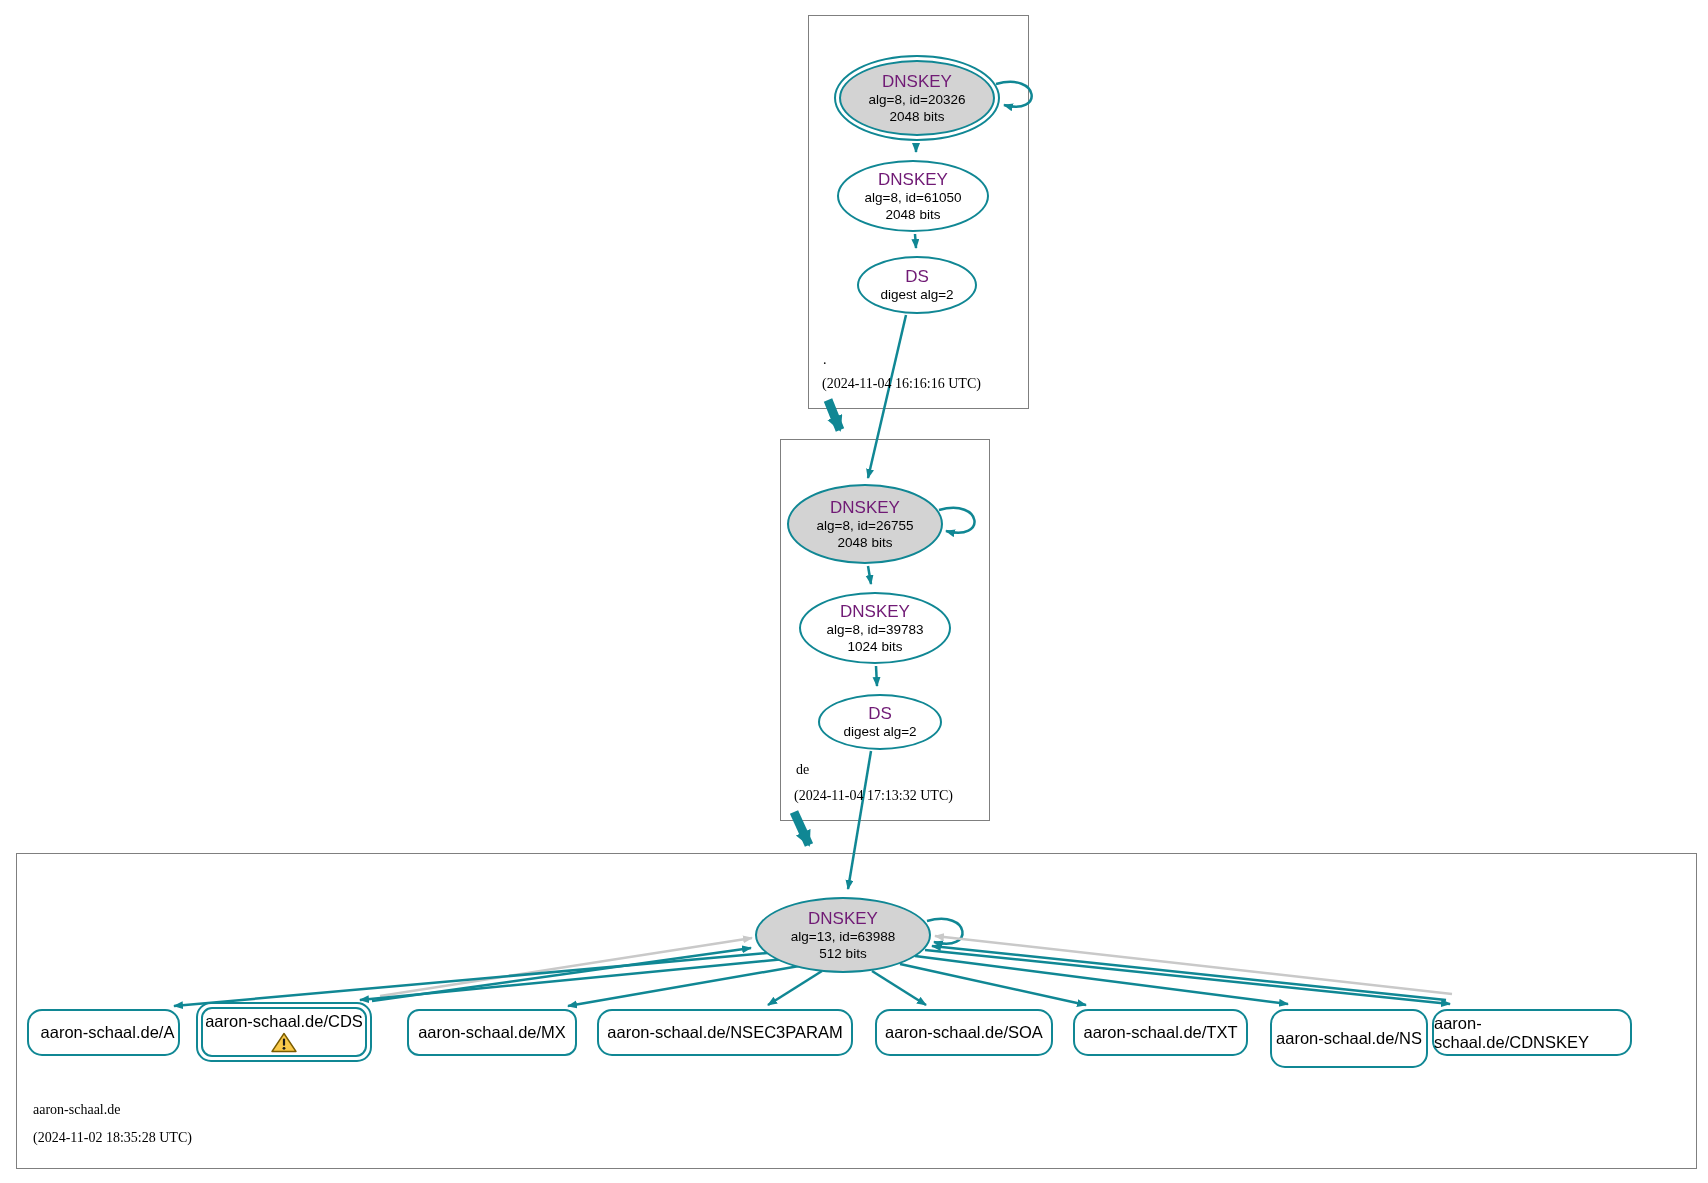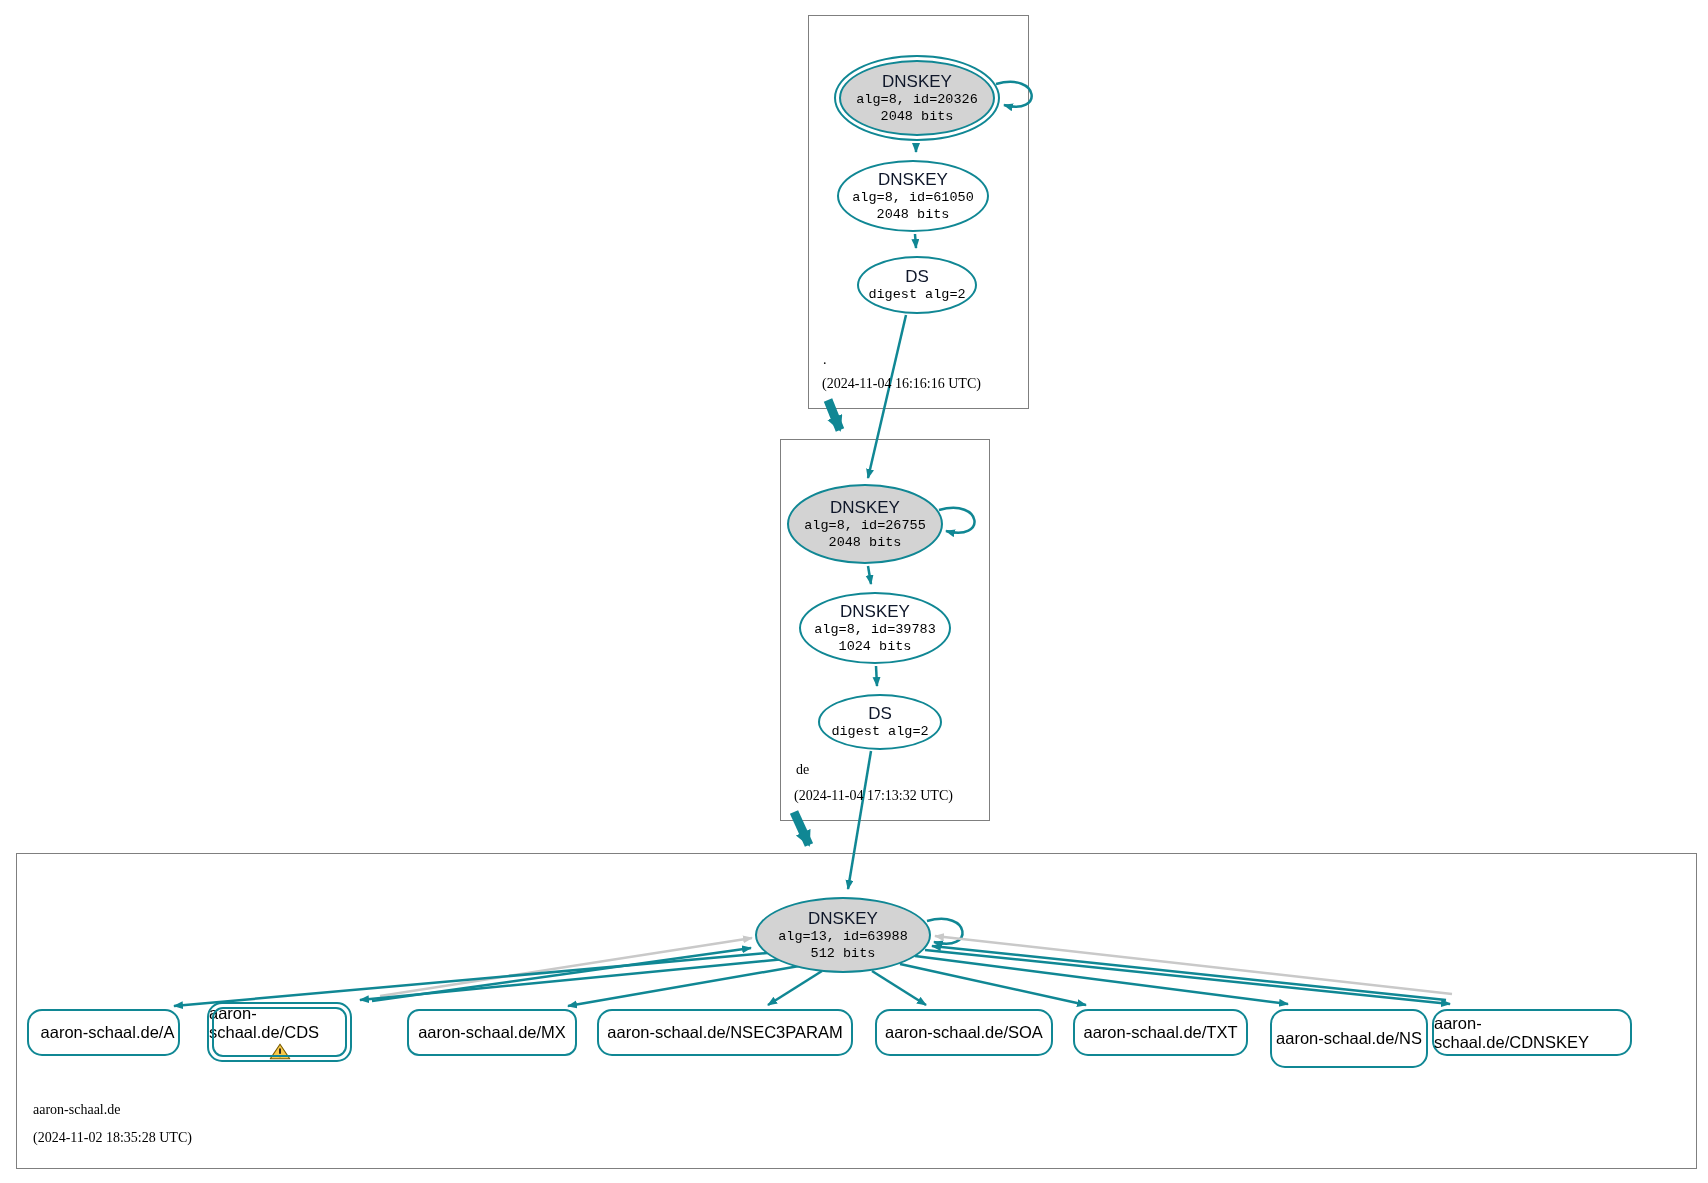--- a/index.html
+++ b/index.html
@@ -7,22 +7,22 @@
           font-family:"Liberation Serif", serif;}
   .zone{position:absolute;border:1px solid #7f7f7f;background:#ffffff;z-index:1;}
   #edges{position:absolute;left:0;top:0;z-index:2;pointer-events:none;}
   .ellipse{position:absolute;border:2.5px solid #108794;border-radius:50%;background:#ffffff;
            display:flex;flex-direction:column;align-items:center;justify-content:center;
            z-index:3;text-align:center;line-height:1.25;box-sizing:border-box;}
   .ellipse.grayfill{background:#d3d3d3;}
   .dbl-outer{position:absolute;border:2px solid #108794;border-radius:50%;background:#ffffff;z-index:3;box-sizing:border-box;}
   .dbl-inner{position:absolute;inset:3px;border:2.5px solid #108794;border-radius:50%;background:#d3d3d3;
              display:flex;flex-direction:column;align-items:center;justify-content:center;text-align:center;line-height:1.25;}
-  .node-title{font-family:"Liberation Sans", sans-serif;font-size:17px;color:#0f172a;}
-  .node-sub{font-family:Liberation Mono, monospace;font-size:13.5px;color:#000;}
+  .node-title{font-family:"Liberation Sans", sans-serif;font-size:17px;color:#701a75;}
+  .node-sub{font-family:Liberation Sans, sans-serif;font-size:13.5px;color:#000;}
   .rrset{position:absolute;border:2.5px solid #108794;border-radius:15px;background:#ffffff;
          display:flex;flex-direction:column;align-items:center;justify-content:center;z-index:3;
          font-family:"Liberation Sans", sans-serif;font-size:16.5px;color:#000;box-sizing:border-box;}
   .rrset .dbl-line{position:absolute;inset:3px;border:2px solid #108794;border-radius:11px;pointer-events:none;}
   .zlabel{position:absolute;z-index:3;font-family:"Liberation Serif", serif;font-size:14px;color:#000;}
   .warn{margin-top:1px;}
 </style>
 </head>
 <body>
 
@@ -124,21 +124,21 @@
   <div class="ellipse grayfill" style="left:755px;top:897px;width:176px;height:76px;">
     <div class="node-title">DNSKEY</div>
     <div class="node-sub">alg=13, id=63988</div>
     <div class="node-sub">512 bits</div>
   </div>
 
   <div class="rrset" style="left:27px;top:1009px;width:153px;height:47px;padding-left:8px;">
     <span>aaron-schaal.de/A</span>
   </div>
 
-  <div class="rrset" style="left:207px;top:1002px;width:145px;height:60px;">
+  <div class="rrset" style="left:196px;top:1002px;width:176px;height:60px;">
     <div class="dbl-line"></div>
     <span>aaron-schaal.de/CDS</span>
     <svg class="warn" width="26" height="21" viewBox="0 0 26 21">
       <path d="M13 1.5 L25 19.5 L1 19.5 Z" fill="#f9c94a" stroke="#7a5c00" stroke-width="1.4" stroke-linejoin="round"></path>
       <rect x="11.9" y="6.5" width="2.2" height="7.2" rx="1" fill="#1a1a1a"></rect>
       <circle cx="13" cy="16.3" r="1.4" fill="#1a1a1a"></circle>
     </svg>
   </div>
 
   <div class="rrset" style="left:407px;top:1009px;width:170px;height:47px;border-radius:12px;">

